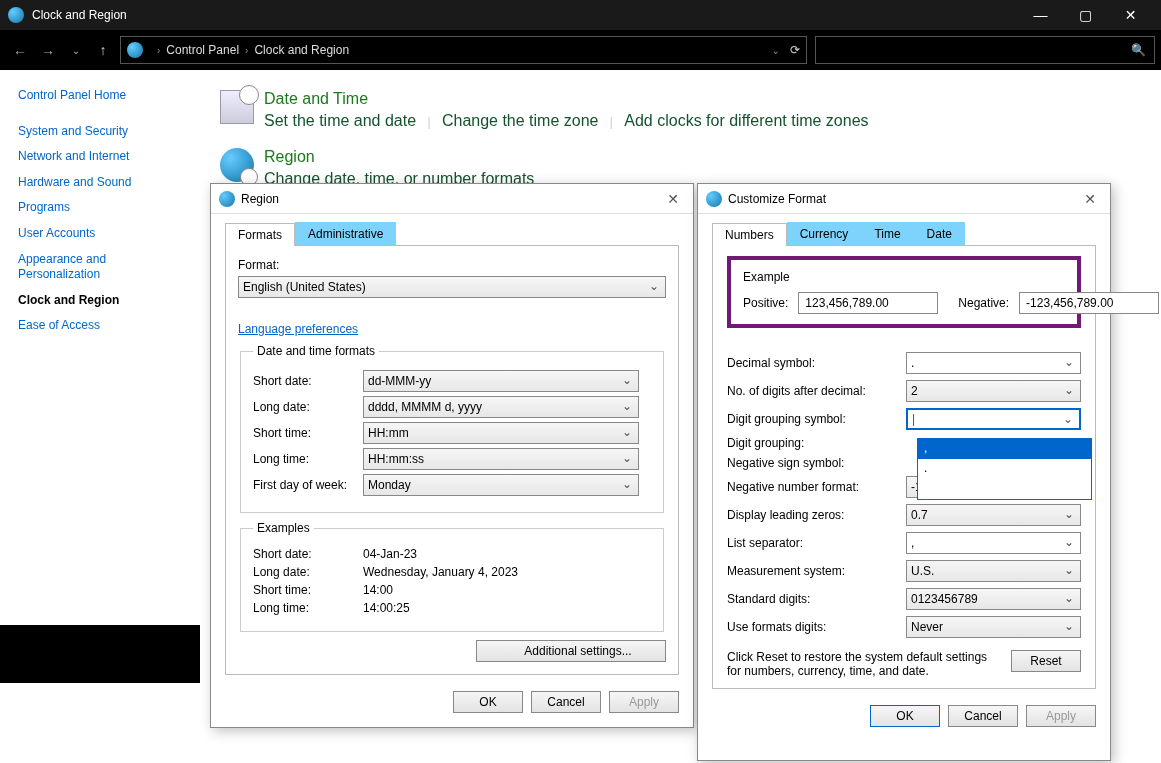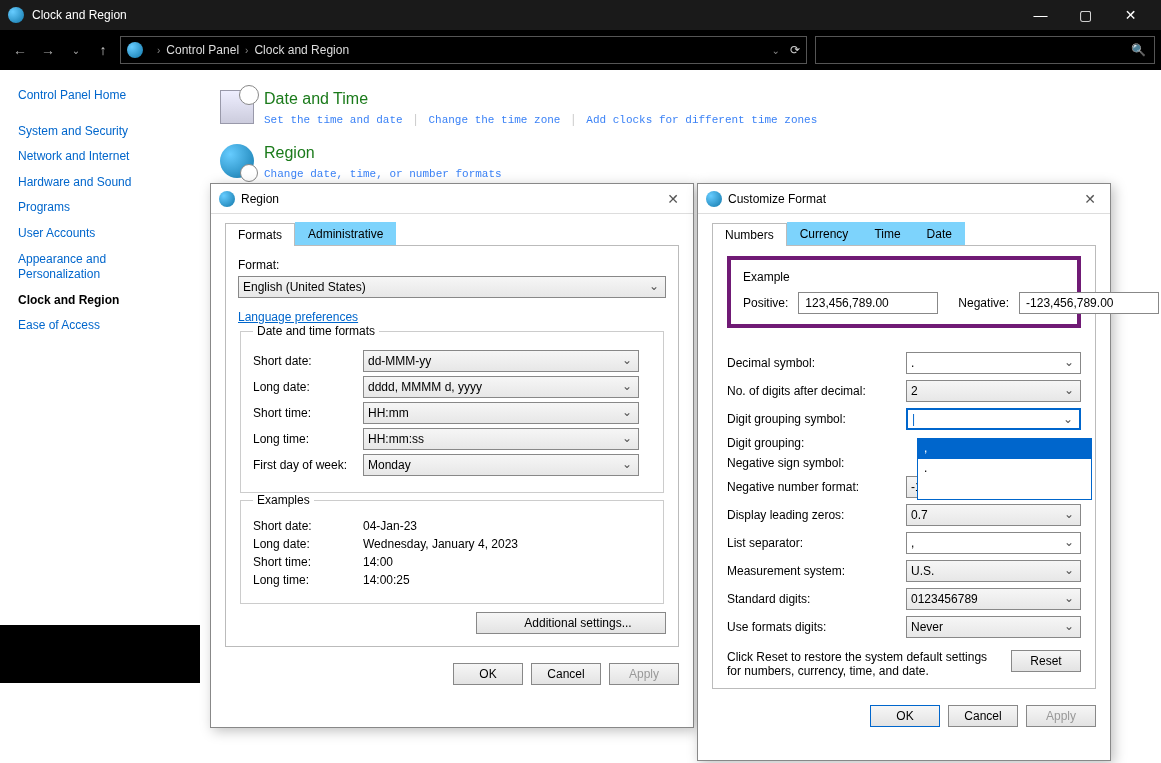--- a/index.html
+++ b/index.html
@@ -24,37 +24,37 @@
   .search-icon { position:absolute; right:8px; top:6px; color:#ccc; font-size:12px;}
   
   .body { display:flex; height: calc(763px - 70px); background:#fff;}
   .sidebar { width:200px; padding:18px; }
   .sidebar a { display:block; color:#0066cc; text-decoration:none; font-size:12px; margin-bottom:10px; line-height:1.3;}
   .sidebar a.current { color:#000; font-weight:bold; }
   .content { flex:1; padding:20px 0 0 20px; position:relative;}
   .section { display:flex; margin-bottom:18px;}
   .sect-icon { width:38px; height:38px; margin-right:10px; flex:0 0 auto;}
   .sect-head { color:#1a7a1a; font-size:16px; margin-bottom:4px; }
-  .sect-links a { color:#3b82f6; font-size:11px; text-decoration:none;font-family:Liberation Mono, monospace;}
+  .sect-links a { color:#14532d; font-size:16px; text-decoration:none;}
   .sect-sep { color:#ccc; margin:0 8px;}
   .dark-strip { position:absolute; left:0; width:200px; top:625px; height:58px; background:#000;}
   
   .dialog { position:absolute; background:#fff; border:1px solid #888; box-shadow:3px 3px 12px rgba(0,0,0,0.25);}
   .dlg-titlebar { height:30px; display:flex; align-items:center; padding:0 8px; font-size:12px; border-bottom:1px solid #ddd;}
   .dlg-icon { width:16px; height:16px; margin-right:6px;}
   .dlg-close { margin-left:auto; font-size:14px; color:#555; padding:2px 6px; }
   .dlg-body { padding:8px 14px; }
   .tabs { display:flex; border-bottom:1px solid #bbb; }
   .tab { padding:4px 12px; font-size:12px; border:1px solid transparent; border-bottom:none; cursor:default; background:#7dd3fc;}
   .tab.active { background:#fff; border-color:#bbb; position:relative; top:1px;}
   .label { font-size:12px; }
   .select { height:22px; border:1px solid #888; background:linear-gradient(#f6f6f6,#e7e7e7); font-size:12px; padding:2px 4px; display:flex; align-items:center; position:relative;}
   .select::after { content:"⌄"; position:absolute; right:6px; top:2px; color:#555; font-size:12px;}
   .link { color:#0066cc; text-decoration:underline; font-size:12px;}
-  fieldset { border:1px solid #ccc; margin-top:0; padding:8px 24px 12px 12px;}
+  fieldset { border:1px solid #ccc; margin-top:8px; padding:8px 24px 12px 12px;}
   legend { font-size:12px; padding:0 4px; }
   .row { display:flex; align-items:center; margin:4px 0; }
   .row .lbl { width:110px; font-size:12px;}
   .row .val { flex:1; font-size:12px;}
   .btn { height:22px; min-width:70px; border:1px solid #888; background:linear-gradient(#f6f6f6,#e3e3e3); font-size:12px; display:inline-flex; align-items:center; justify-content:center; padding:0 10px;}
   .btn.default { border:1px solid #0066cc;}
   .btn.disabled { color:#999;}
   
   .grp { border:4px solid #701a75; padding:10px 12px; }
   .ex-row { display:flex; align-items:center; gap:10px; margin-top:8px;}
@@ -153,21 +153,21 @@
   <div class="dlg-body">
     <div class="tabs">
       <div class="tab active">Formats</div>
       <div class="tab">Administrative</div>
     </div>
     <div style="border:1px solid #bbb; border-top:none; padding:12px;">
       <div class="label">Format:</div>
       <div class="select" style="margin-top:4px;">
           <span>English (United States)</span>
         </div>
-      <div style="margin-top:12px;"><a class="link">Language preferences</a></div>
+      <div style="margin-top:24px;"><a class="link">Language preferences</a></div>
       <fieldset>
         <legend>Date and time formats</legend>
         <div class="row">
             <div class="lbl">Short date:</div>
             <div class="select val">
               <span>dd-MMM-yy</span>
             </div>
           </div>
         <div class="row">
             <div class="lbl">Long date:</div>

